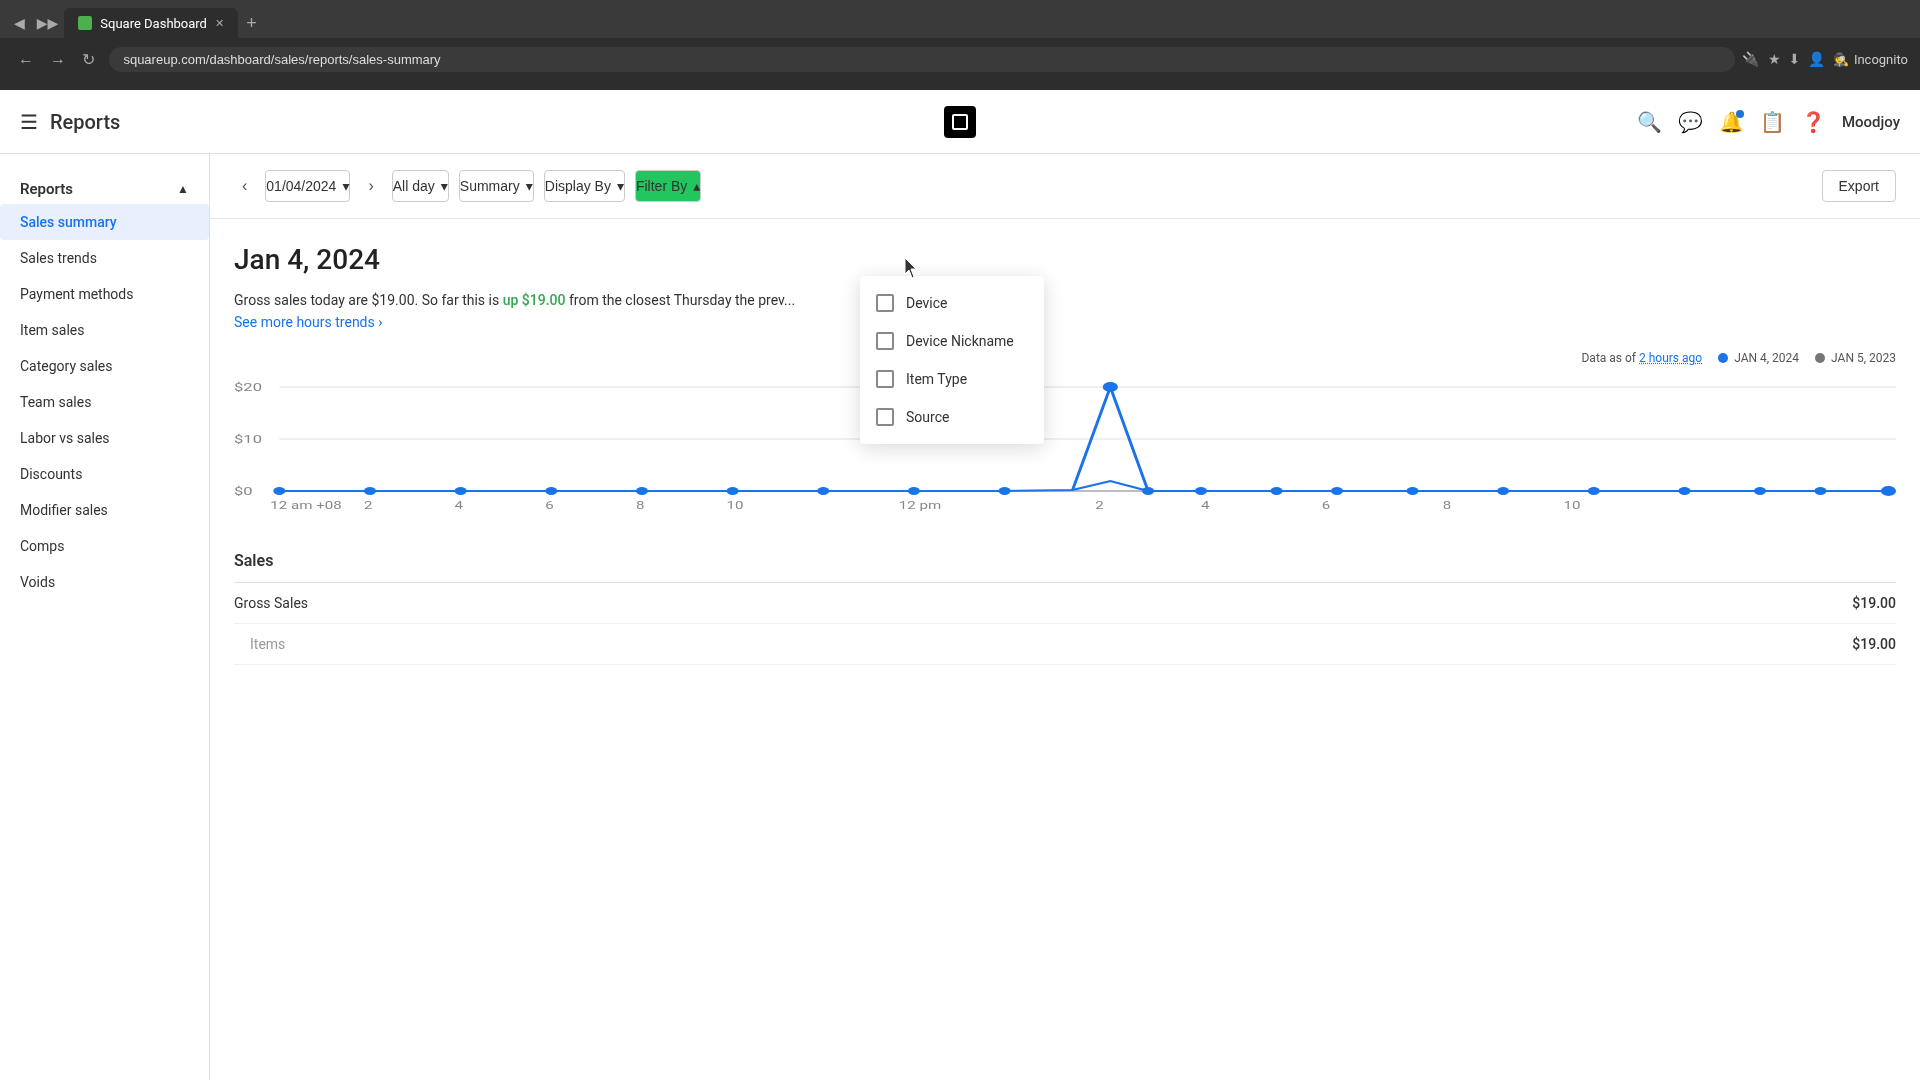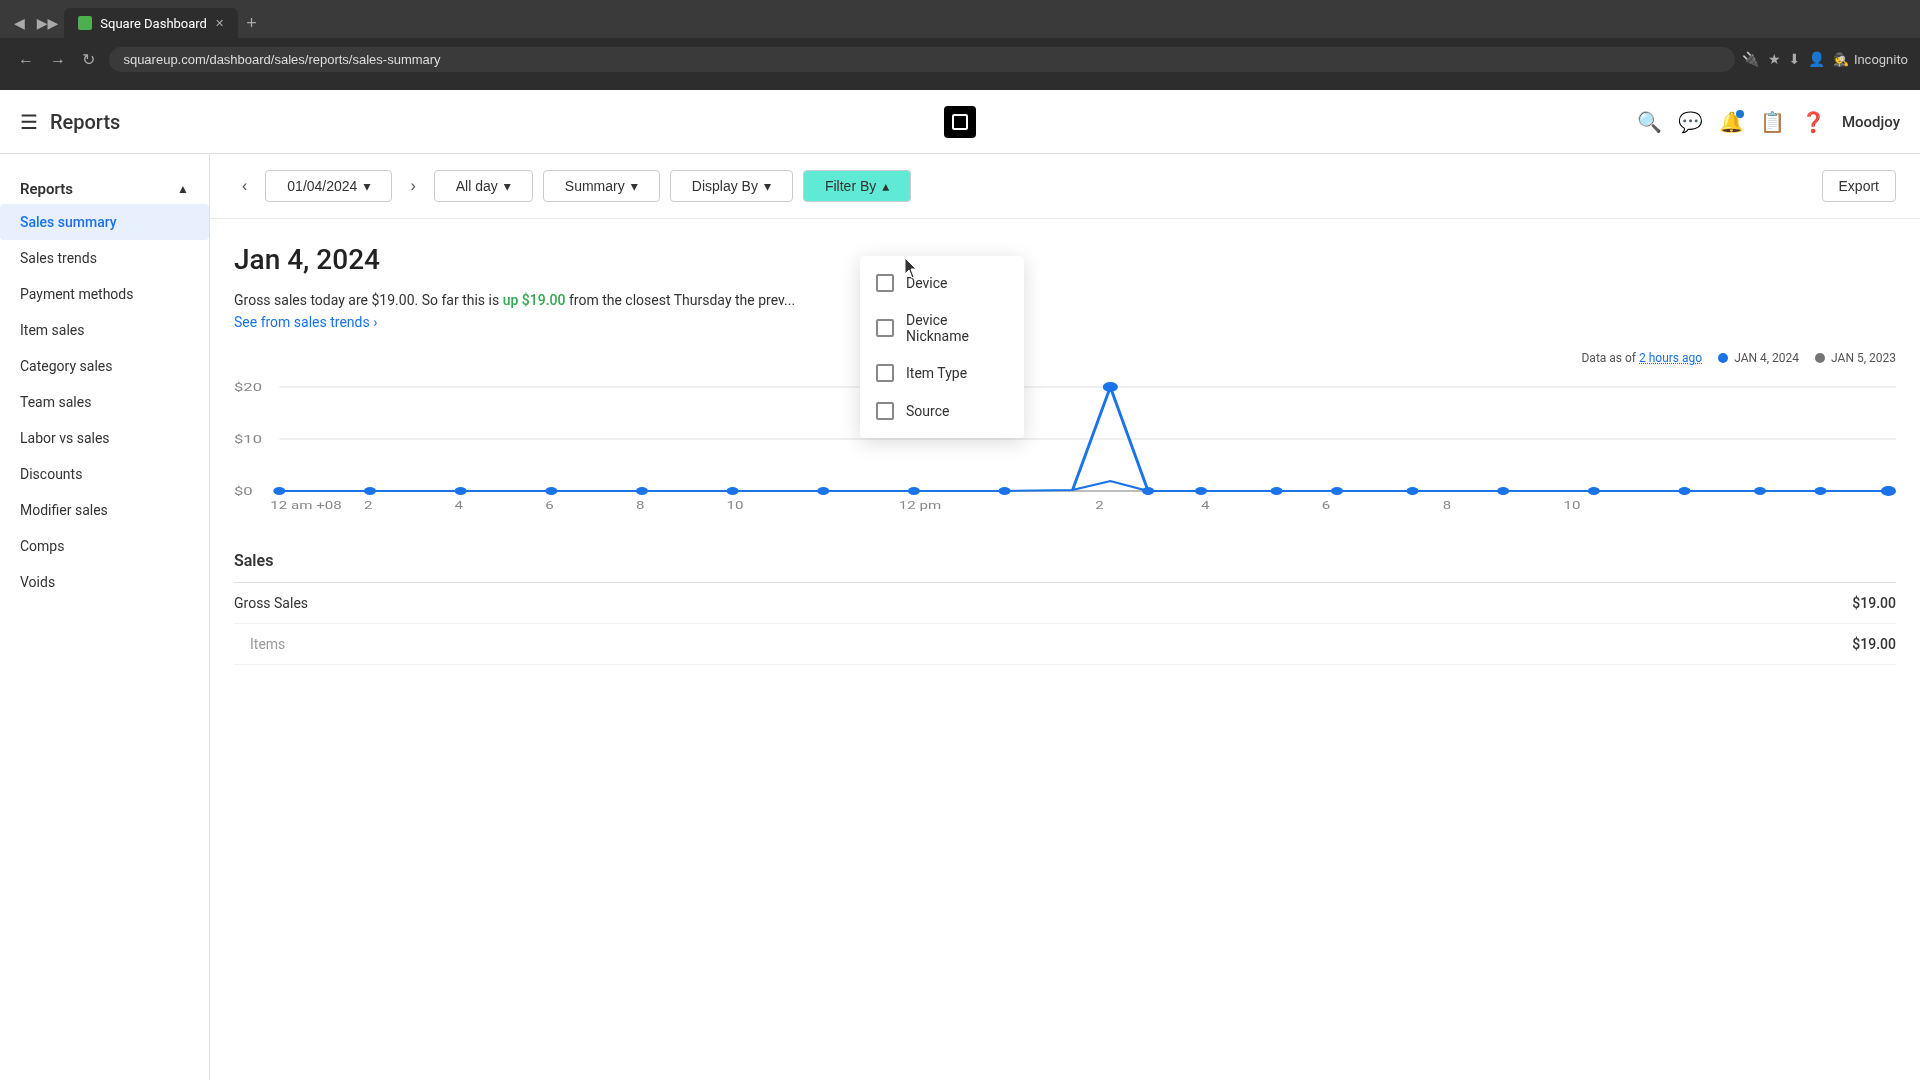--- a/index.html
+++ b/index.html
@@ -84,23 +84,23 @@
     .page-content { flex: 1; overflow-y: auto; padding: 0; }
 
     
     .page-toolbar {
       display: flex; align-items: center; padding: 16px 24px; gap: 10px;
       border-bottom: 1px solid #e8e8e8;
     }
     .toolbar-btn {
       display: flex; align-items: center; gap: 6px;
       border: 1px solid #ccc; border-radius: 4px; background: #fff;
-      padding: 7px 21px; font-size: 14px; cursor: pointer; color: #333;
-    }
-    .toolbar-btn.active { background: #5eead4; text-align: center; }
+      padding: 7px 0; font-size: 14px; cursor: pointer; color: #333;
+    }
+    .toolbar-btn.active { background: #22c55e; text-align: center; }
     .toolbar-nav-btn { background: none; border: none; cursor: pointer; color: #555; font-size: 16px; padding: 6px 8px; }
     .export-btn {
       margin-left: auto; background: #fff; border: 1px solid #ccc;
       border-radius: 4px; padding: 7px 16px; font-size: 14px; cursor: pointer; color: #333;
     }
 
     
     .page-body { padding: 24px 24px 0; }
     .page-date { font-size: 28px; font-weight: 500; color: #222; margin-bottom: 16px; }
     .section-label { font-size: 12px; font-weight: 600; color: #555; letter-spacing: 0.5px; text-transform: uppercase; margin-bottom: 6px; }
@@ -114,24 +114,24 @@
     .legend-dot { width: 10px; height: 10px; border-radius: 50%; }
 
     
     .sales-section { margin-top: 24px; }
     .sales-section-title { font-size: 16px; font-weight: 600; color: #333; padding: 12px 0; border-bottom: 1px solid #e0e0e0; margin-bottom: 0; }
     .sales-row { display: flex; justify-content: space-between; padding: 12px 0; border-bottom: 1px solid #f0f0f0; font-size: 14px; gap: 26px; }
     .sales-row-label { color: #333; }
     .sales-row-sublabel { color: #999; padding-left: 16px; }
     .sales-row-value { color: #333; font-weight: 500; }
     .filter-dropdown {
-      position: absolute; top: 256px; left: 860px;
+      position: absolute; top: 276px; left: 860px;
       background: #fff; border-radius: 4px;
       box-shadow: 0 4px 20px rgba(0,0,0,0.15);
-      z-index: 200; width: 164px; padding: 8px 0;
+      z-index: 200; width: 184px; padding: 8px 0;
     }
     .dropdown-item {
       display: flex; align-items: center; gap: 12px;
       padding: 10px 16px; font-size: 14px; color: #333; cursor: pointer;
     }
     .checkbox {
       width: 18px; height: 18px; border: 2px solid #888; border-radius: 2px;
       flex-shrink: 0; display: flex; align-items: center; justify-content: center;
     }
 
@@ -246,21 +246,21 @@
       </div>
 
       <div class="page-body">
         <h1 class="page-date">Jan 4, 2024</h1>
 
         <p class="sales-trend-text">
           <span>Gross sales today are $19.00. So far this is</span>
           <span class="trend-up">up $19.00</span>
           <span>from the closest Thursday the prev...</span>
         </p>
-        <a class="see-more-link">See from sales trends ›</a>
+        <a class="see-more-link">See more hours trends ›</a>
 
         
         <div class="chart-container">
           <div style="display:flex; justify-content:flex-end; align-items:center; gap:16px; margin-bottom:6px;">
             <span style="font-size:12px;color:#555;">
               <span>Data as of</span>
               <a style="color:#1a73e8;text-decoration:underline dotted;cursor:pointer;">2 hours ago</a>
             </span>
             <div style="display:flex;gap:16px;">
               <div class="legend-item">

